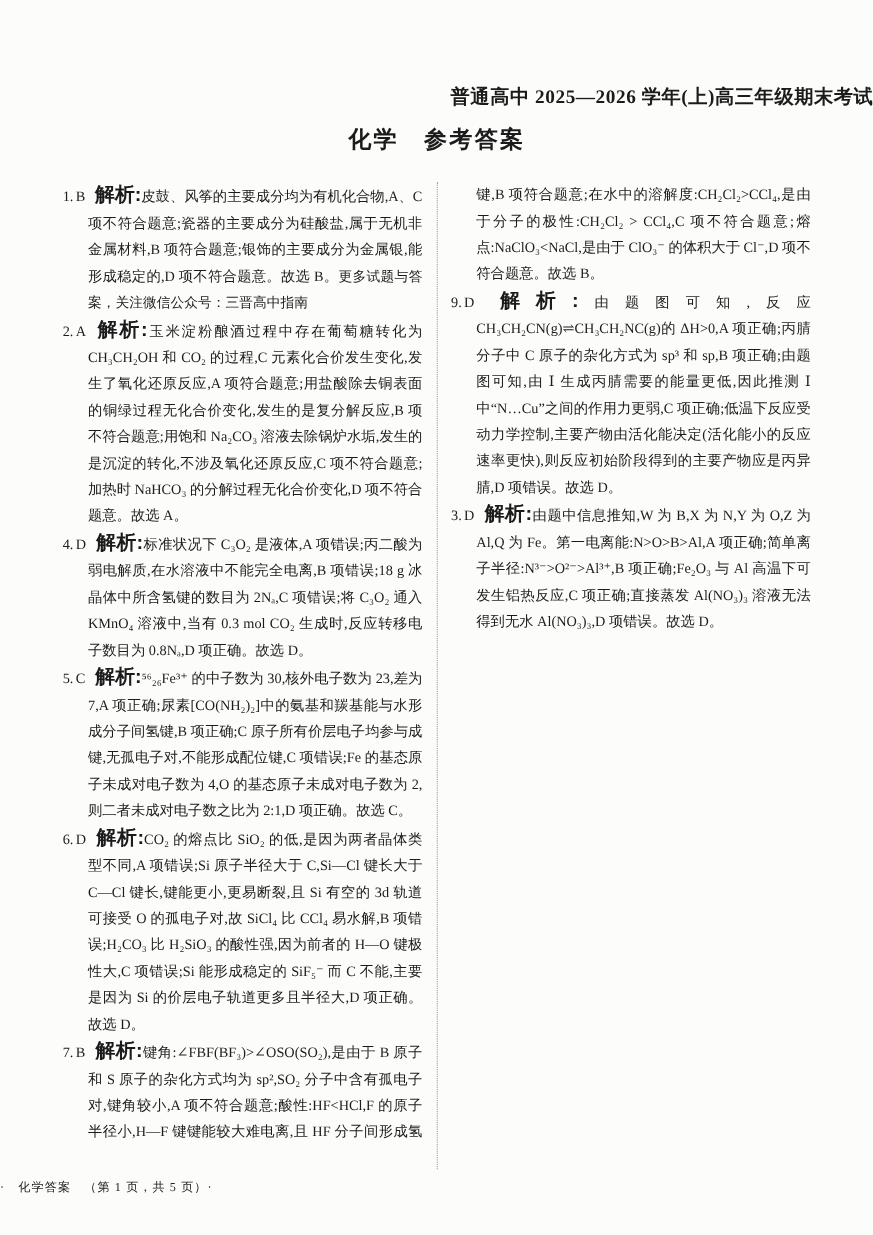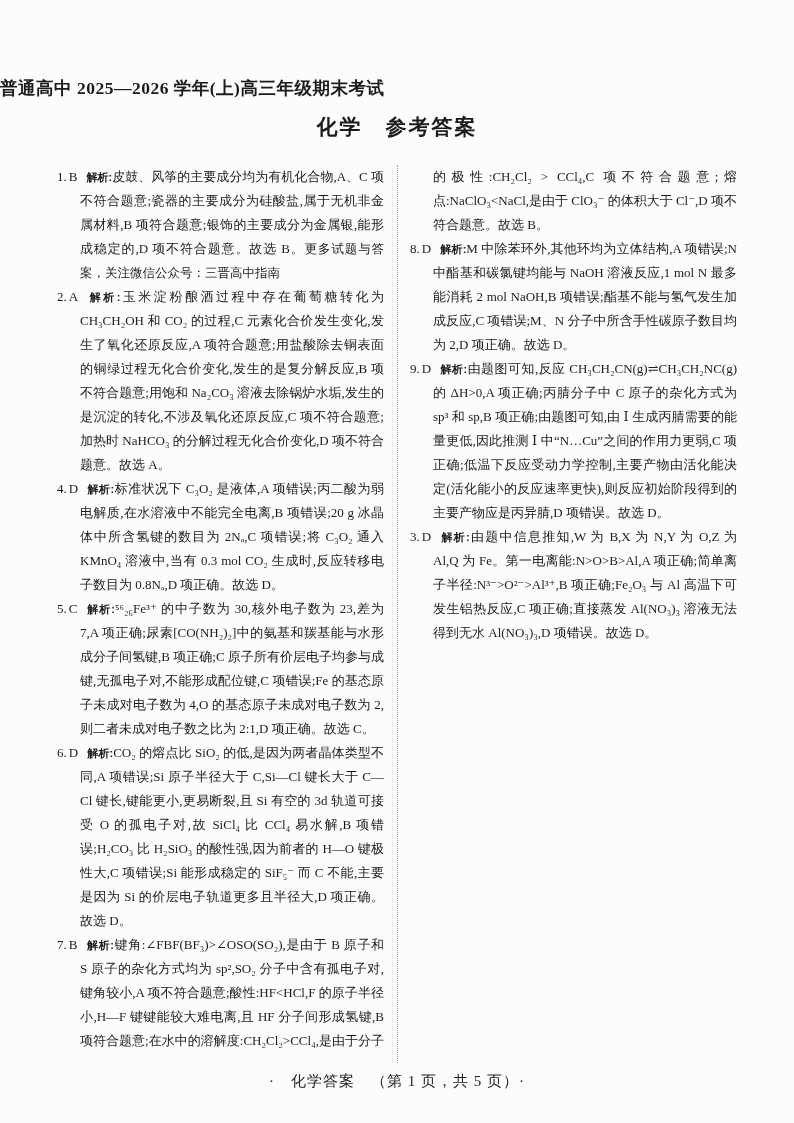--- a/index.html
+++ b/index.html
@@ -10,24 +10,25 @@
     font-family: "Liberation Serif", "DejaVu Serif", serif;
     overflow: hidden;
   }
   .page {
     position: relative;
     width: 794px; height: 1123px;
     box-sizing: border-box;
     padding-top: 76px;
   }
   .title {
-    text-align: left;
+    text-align: right;
     font-size: 17.5px;
     font-weight: bold;
     letter-spacing: 0.5px;
+    padding-left: 18px;
   }
   .subtitle {
     text-align: center;
     font-size: 21px;
     font-weight: bold;
     font-family: Liberation Mono, monospace;
     margin-top: 13px;
     letter-spacing: 2px;
   }
   .columns {
@@ -45,29 +46,29 @@
   .item {
     padding-left: 23px;
     text-indent: -23px;
     margin: 0;
   }
   .item .num { letter-spacing: 0; }
   .item .ans { margin-left: 2px; margin-right: 9px; }
   .item .label {
     font-weight: bold;
     font-family: "Liberation Sans", "DejaVu Sans", sans-serif;
-    font-size: 11px;
+    font-size: 18px;
   }
   .item .promo {
     font-family: "DejaVu Sans", sans-serif;
     font-size: 12.5px;
   }
   .footer {
-    text-align: center;
-    font-size: 15px;
+    text-align: left;
+    font-size: 11px;
     margin-top: 9px;
     letter-spacing: 1px;
     color: #222;
   }
 </style>
 </head>
 <body>
 
 <div class="page">
 
@@ -79,38 +80,35 @@
     <div class="item">
       <span class="num">1.</span><span class="ans">B</span><span class="label">解析:</span><span class="text">皮鼓、风筝的主要成分均为有机化合物,A、C 项不符合题意;瓷器的主要成分为硅酸盐,属于无机非金属材料,B 项符合题意;银饰的主要成分为金属银,能形成稳定的,D 项不符合题意。故选 B。</span><span class="promo">更多试题与答案，关注微信公众号：三晋高中指南</span>
     </div>
 
     <div class="item">
       <span class="num">2.</span><span class="ans">A</span><span class="label">解析:</span><span class="text">玉米淀粉酿酒过程中存在葡萄糖转化为 CH₃CH₂OH 和 CO₂ 的过程,C 元素化合价发生变化,发生了氧化还原反应,A 项符合题意;用盐酸除去铜表面的铜绿过程无化合价变化,发生的是复分解反应,B 项不符合题意;用饱和 Na₂CO₃ 溶液去除锅炉水垢,发生的是沉淀的转化,不涉及氧化还原反应,C 项不符合题意;加热时 NaHCO₃ 的分解过程无化合价变化,D 项不符合题意。故选 A。</span>
     </div>
 
 
     <div class="item">
-      <span class="num">4.</span><span class="ans">D</span><span class="label">解析:</span><span class="text">标准状况下 C₃O₂ 是液体,A 项错误;丙二酸为弱电解质,在水溶液中不能完全电离,B 项错误;20 g 冰晶体中所含氢键的数目为 2Nₐ,C 项错误;将 C₃O₂ 通入 KMnO₄ 溶液中,当有 0.3 mol CO₂ 生成时,反应转移电子数目为 0.8Nₐ,D 项正确。故选 D。</span>
+      <span class="num">4.</span><span class="ans">D</span><span class="label">解析:</span><span class="text">标准状况下 C₃O₂ 是液体,A 项错误;丙二酸为弱电解质,在水溶液中不能完全电离,B 项错误;18 g 冰晶体中所含氢键的数目为 2Nₐ,C 项错误;将 C₃O₂ 通入 KMnO₄ 溶液中,当有 0.3 mol CO₂ 生成时,反应转移电子数目为 0.8Nₐ,D 项正确。故选 D。</span>
     </div>
 
     <div class="item">
       <span class="num">5.</span><span class="ans">C</span><span class="label">解析:</span><span class="text">⁵⁶₂₆Fe³⁺ 的中子数为 30,核外电子数为 23,差为 7,A 项正确;尿素[CO(NH₂)₂]中的氨基和羰基能与水形成分子间氢键,B 项正确;C 原子所有价层电子均参与成键,无孤电子对,不能形成配位键,C 项错误;Fe 的基态原子未成对电子数为 4,O 的基态原子未成对电子数为 2,则二者未成对电子数之比为 2:1,D 项正确。故选 C。</span>
     </div>
 
     <div class="item">
       <span class="num">6.</span><span class="ans">D</span><span class="label">解析:</span><span class="text">CO₂ 的熔点比 SiO₂ 的低,是因为两者晶体类型不同,A 项错误;Si 原子半径大于 C,Si—Cl 键长大于 C—Cl 键长,键能更小,更易断裂,且 Si 有空的 3d 轨道可接受 O 的孤电子对,故 SiCl₄ 比 CCl₄ 易水解,B 项错误;H₂CO₃ 比 H₂SiO₃ 的酸性强,因为前者的 H—O 键极性大,C 项错误;Si 能形成稳定的 SiF₅⁻ 而 C 不能,主要是因为 Si 的价层电子轨道更多且半径大,D 项正确。故选 D。</span>
     </div>
 
     <div class="item">
       <span class="num">7.</span><span class="ans">B</span><span class="label">解析:</span><span class="text">键角:∠FBF(BF₃)&gt;∠OSO(SO₂),是由于 B 原子和 S 原子的杂化方式均为 sp²,SO₂ 分子中含有孤电子对,键角较小,A 项不符合题意;酸性:HF&lt;HCl,F 的原子半径小,H—F 键键能较大难电离,且 HF 分子间形成氢键,B 项符合题意;在水中的溶解度:CH₂Cl₂&gt;CCl₄,是由于分子的极性:CH₂Cl₂ &gt; CCl₄,C 项不符合题意;熔点:NaClO₃&lt;NaCl,是由于 ClO₃⁻ 的体积大于 Cl⁻,D 项不符合题意。故选 B。</span>
     </div>
 
-    <div class="item">
-      <span class="num">8.</span><span class="ans">D</span><span class="label">解析:</span><span class="text">M 中除苯环外,其他环均为立体结构,A 项错误;N 中酯基和碳氯键均能与 NaOH 溶液反应,1 mol N 最多能消耗 2 mol NaOH,B 项错误;酯基不能与氢气发生加成反应,C 项错误;M、N 分子中所含手性碳原子数目均为 2,D 项正确。故选 D。</span>
-    </div>
 
     <div class="item">
       <span class="num">9.</span><span class="ans">D</span><span class="label">解析:</span><span class="text">由题图可知,反应 CH₃CH₂CN(g)⇌CH₃CH₂NC(g)的 ΔH&gt;0,A 项正确;丙腈分子中 C 原子的杂化方式为 sp³ 和 sp,B 项正确;由题图可知,由 Ⅰ 生成丙腈需要的能量更低,因此推测 Ⅰ 中“N…Cu”之间的作用力更弱,C 项正确;低温下反应受动力学控制,主要产物由活化能决定(活化能小的反应速率更快),则反应初始阶段得到的主要产物应是丙异腈,D 项错误。故选 D。</span>
     </div>
 
     <div class="item">
       <span class="num">3.</span><span class="ans">D</span><span class="label">解析:</span><span class="text">由题中信息推知,W 为 B,X 为 N,Y 为 O,Z 为 Al,Q 为 Fe。第一电离能:N&gt;O&gt;B&gt;Al,A 项正确;简单离子半径:N³⁻&gt;O²⁻&gt;Al³⁺,B 项正确;Fe₂O₃ 与 Al 高温下可发生铝热反应,C 项正确;直接蒸发 Al(NO₃)₃ 溶液无法得到无水 Al(NO₃)₃,D 项错误。故选 D。</span>
     </div>
 
   </div>

